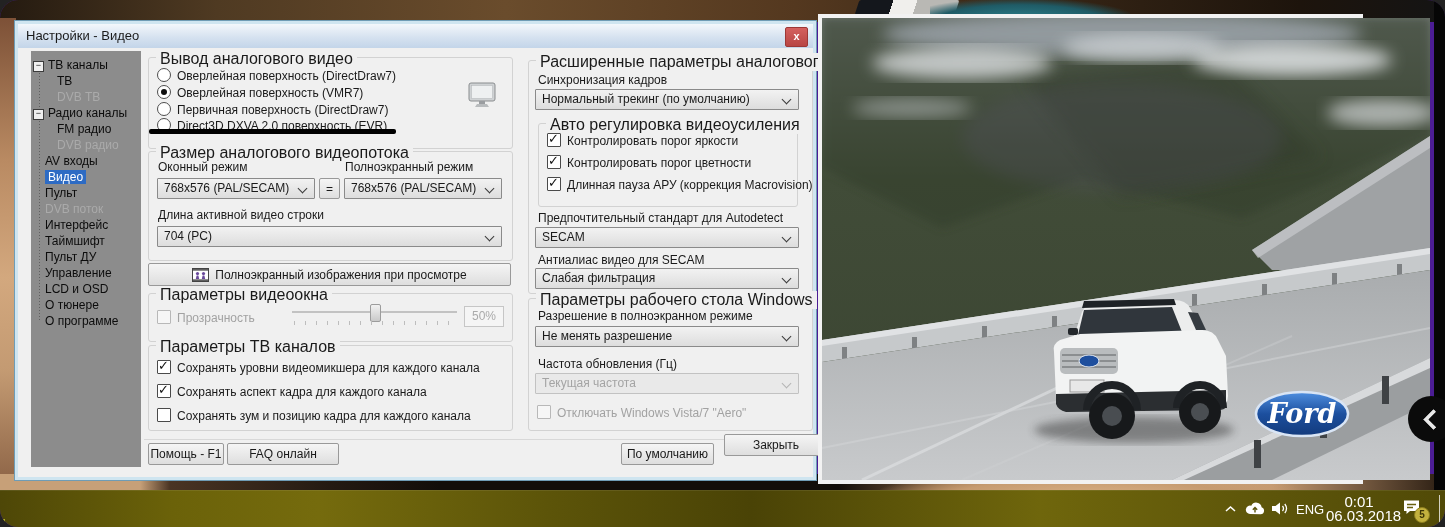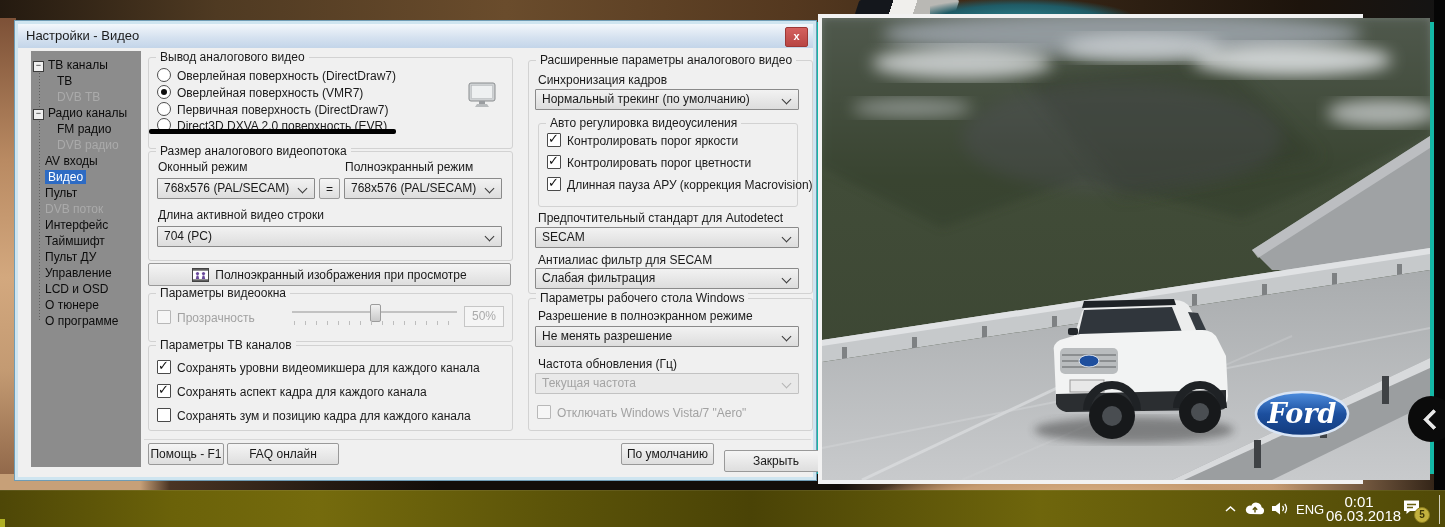--- a/index.html
+++ b/index.html
@@ -1,17 +1,17 @@
 <!DOCTYPE html>
 <html><head>
 <meta charset="utf-8">
 <style>
   html,body{margin:0;padding:0;background:#222;}
   .canvas{position:relative;width:1445px;height:527px;overflow:hidden;
-    font-family:"Liberation Sans",sans-serif;background:#14b8a6;}
+    font-family:"Liberation Sans",sans-serif;background:#4c1d95;border-radius:18px;}
   .abs{position:absolute;}
 
   
   .bg-top{position:absolute;left:0;top:0;width:1445px;height:22px;
     background:linear-gradient(90deg,#241a10,#4f3a22 15%,#6a4c2c 35%,#54381f 55%,#3a2817 70%,#1d140c 90%,#141414);}
   .bg-phone{position:absolute;left:857px;top:0;width:100px;height:15px;transform:skewX(-18deg);border-radius:2px;
     background:linear-gradient(90deg,#14171c 0 34%,#f0efec 34% 58%,#b9b8b4 58% 100%);}
   .bg-teal{position:absolute;left:930px;top:0;width:200px;height:17px;
     background:radial-gradient(ellipse at 45% 130%,#2f8591,#1f5b66 55%,rgba(0,0,0,0) 78%);}
   .bg-left{position:absolute;left:0;top:18px;width:16px;height:472px;
@@ -38,21 +38,21 @@
     background:repeating-linear-gradient(180deg,rgba(40,40,40,.45) 0 1px,rgba(0,0,0,0) 1px 3px);}
   .ti{position:relative;height:16px;line-height:16px;font-size:12px;color:#0c0c0c;white-space:nowrap;}
   .ti.grp{padding-left:2px}.ti.ch{padding-left:26px}.ti.rt{padding-left:14px}
   .ti.dis{color:#aaaaaa}
   .ti.sel .tl{background:#2d6bc4;color:#fff;padding:0 3px}
   .exp{display:inline-block;width:9px;height:9px;border:1px solid #3c3c3c;background:#efefef;
     line-height:7px;font-size:9px;text-align:center;margin-right:4px;vertical-align:1px;color:#111;}
 
   
   .group{position:absolute;border:1px solid #d2d2d2;border-radius:3px;background:transparent;}
-  .gtitle{position:absolute;top:-8px;left:7px;background:#f0f0f0;padding:0 4px;font-size:12px;color:#1a1a1a;white-space:nowrap;}
+  .gtitle{position:absolute;top:-8px;left:7px;background:#f0f0f0;padding:0 4px;font-size:16px;color:#1a1a1a;white-space:nowrap;}
   .lbl{position:absolute;font-size:12px;color:#1a1a1a;white-space:nowrap;}
   .combo{position:absolute;height:21px;box-sizing:border-box;border:1px solid #8a8a8a;border-radius:1px;
     background:linear-gradient(180deg,#f2f2f2,#dddddd);line-height:19px;padding-left:6px;font-size:12px;color:#1a1a1a;white-space:nowrap;overflow:hidden;}
   .combo .chev{position:absolute;right:8px;top:6px;width:6px;height:6px;border-right:1.4px solid #3a3a3a;
     border-bottom:1.4px solid #3a3a3a;transform:rotate(45deg);}
   .combo.dis{background:#e9e9e9;color:#a4a4a4;border-color:#c2c2c2;}
   .combo.dis .chev{border-color:#b4b4b4;}
   .cb{position:absolute;font-size:12px;color:#1a1a1a;white-space:nowrap;line-height:14px;}
   .cb .box{display:inline-block;width:12px;height:12px;border:1px solid #4a4a4a;background:#fff;border-radius:1px;
     vertical-align:-2px;margin-right:6px;position:relative;}
@@ -199,38 +199,38 @@
       <div class="lbl" style="left:9px;top:12px">Синхронизация кадров</div>
       <div class="combo" style="left:6px;top:28px;width:264px"><span>Нормальный трекинг (по умолчанию)</span><span class="chev"></span></div>
       <div class="group" style="left:9px;top:62px;width:258px;height:82px">
         <span class="gtitle">Авто регулировка видеоусиления</span>
         <div class="cb on" style="left:8px;top:9px"><span class="box"></span><span>Контролировать порог яркости</span></div>
         <div class="cb on" style="left:8px;top:31px"><span class="box"></span><span>Контролировать порог цветности</span></div>
         <div class="cb on" style="left:8px;top:53px"><span class="box"></span><span>Длинная пауза АРУ (коррекция Macrovision)</span></div>
       </div>
       <div class="lbl" style="left:9px;top:150px">Предпочтительный стандарт для Autodetect</div>
       <div class="combo" style="left:6px;top:166px;width:264px"><span>SECAM</span><span class="chev"></span></div>
-      <div class="lbl" style="left:9px;top:192px">Антиалиас фильтр для SECAM</div>
+      <div class="lbl" style="left:9px;top:192px">Антиалиас видео для SECAM</div>
       <div class="combo" style="left:6px;top:207px;width:264px"><span>Слабая фильтрация</span><span class="chev"></span></div>
     </div>
 
     <div class="group" style="left:513px;top:277px;width:283px;height:131px">
       <span class="gtitle">Параметры рабочего стола Windows</span>
       <div class="lbl" style="left:9px;top:10px">Разрешение в полноэкранном режиме</div>
       <div class="combo" style="left:6px;top:27px;width:264px"><span>Не менять разрешение</span><span class="chev"></span></div>
       <div class="lbl" style="left:9px;top:58px">Частота обновления (Гц)</div>
       <div class="combo dis" style="left:6px;top:74px;width:264px"><span>Текущая частота</span><span class="chev"></span></div>
       <div class="cb dis" style="left:8px;top:106px"><span class="box"></span><span>Отключать Windows Vista/7 "Aero"</span></div>
     </div>
 
     <div class="sep"></div>
     <div class="btn" style="left:133px;top:422px;width:76px"><span>Помощь - F1</span></div>
     <div class="btn" style="left:212px;top:422px;width:112px"><span>FAQ онлайн</span></div>
     <div class="btn" style="left:606px;top:422px;width:93px"><span>По умолчанию</span></div>
-    <div class="btn" style="left:709px;top:429px;width:104px"><span>Закрыть</span></div>
+    <div class="btn" style="left:709px;top:413px;width:104px"><span>Закрыть</span></div>
   </div>
 
   <div class="video">
     <svg width="608" height="462" viewBox="0 0 608 462">
       <defs>
         <linearGradient id="gmount" x1="0" y1="0" x2="0" y2="1">
           <stop offset="0" stop-color="#6e7570"></stop>
             <stop offset="0.35" stop-color="#414c38"></stop>
             <stop offset="1" stop-color="#3a4431"></stop>
         </linearGradient>

